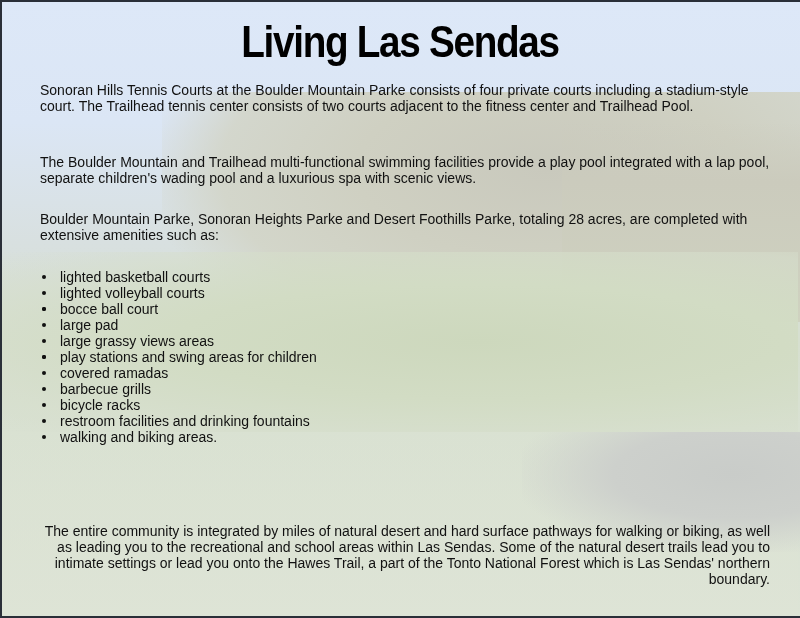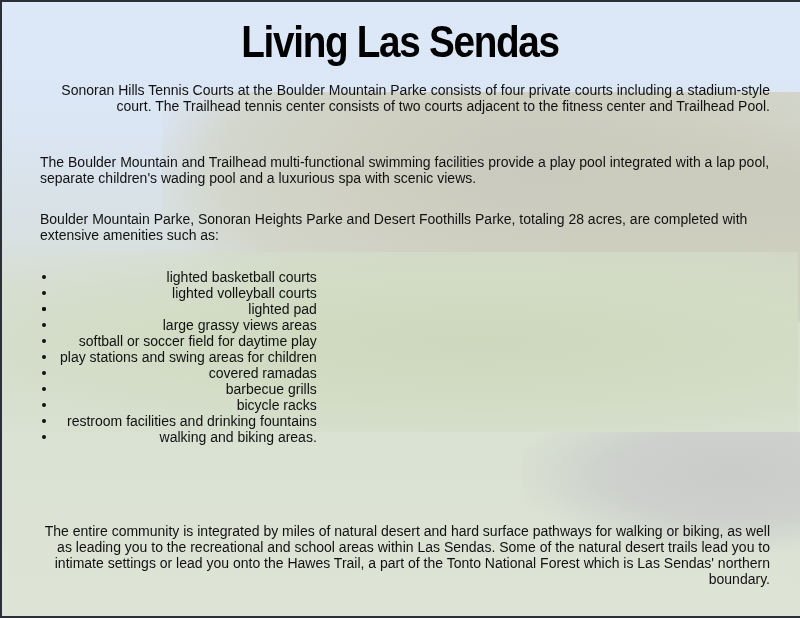--- a/index.html
+++ b/index.html
@@ -49,30 +49,30 @@
     transform: scaleX(0.88);
     color: #000;
     margin: 0;
   }
   .para {
     position: absolute; left: 38px; width: 730px;
     font-size: 14px; line-height: 16px;
     margin: 0;
     color: #111;
   }
-  .p1 { top: 80px; text-align: right; }
+  .p1 { top: 80px; }
   .p2 { top: 152px; }
   .p3 { top: 209px; }
   .p4 { top: 521px; text-align: right; }
   .amenities {
     position: absolute; left: 38px; top: 267px;
     margin: 0; padding: 0; list-style: none;
     font-size: 14px; line-height: 16px;
   }
-  .amenities li { position: relative; padding-left: 20px; text-align: right; }
+  .amenities li { position: relative; padding-left: 20px; }
   .amenities li .bullet {
     position: absolute; left: 2px; top: 6px;
     width: 4px; height: 4px; border-radius: 50%; background: #111;
   }
 </style>
 </head>
 <body>
 
 <div class="page">
   <div class="bg bg-mountain"></div>
@@ -85,23 +85,24 @@
     <h1 class="title">Living Las Sendas</h1>
 
     <p class="para p1">Sonoran Hills Tennis Courts at the Boulder Mountain Parke consists of four private courts including a stadium-style court. The Trailhead tennis center consists of two courts adjacent to the fitness center and Trailhead Pool.</p>
     <p class="para p2">The Boulder Mountain and Trailhead multi-functional swimming facilities provide a play pool integrated with a lap pool, separate children's wading pool and a luxurious spa with scenic views.</p>
     <p class="para p3">Boulder Mountain Parke, Sonoran Heights Parke and Desert Foothills Parke, totaling 28 acres, are completed with extensive amenities such as:</p>
 
     <ul class="amenities">
       <li><span class="bullet"></span><span>lighted basketball courts</span></li>
       <li><span class="bullet"></span><span>lighted volleyball courts</span></li>
       <li><span class="bullet"></span></li>
-      <li><span class="bullet"></span><span>lighted pad</span></li>
+      <li><span class="bullet"></span><span>bocce ball court</span></li>
+      <li><span class="bullet"></span><span>large pad</span></li>
       <li><span class="bullet"></span><span>large grassy views areas</span></li>
-      <li><span class="bullet"></span><span>softball or soccer field for daytime play</span></li>
+      <li><span class="bullet"></span></li>
       <li><span class="bullet"></span><span>play stations and swing areas for children</span></li>
       <li><span class="bullet"></span><span>covered ramadas</span></li>
       <li><span class="bullet"></span><span>barbecue grills</span></li>
       <li><span class="bullet"></span><span>bicycle racks</span></li>
       <li><span class="bullet"></span><span>restroom facilities and drinking fountains</span></li>
       <li><span class="bullet"></span><span>walking and biking areas.</span></li>
     </ul>
 
     <p class="para p4">The entire community is integrated by miles of natural desert and hard surface pathways for walking or biking, as well as leading you to the recreational and school areas within Las Sendas. Some of the natural desert trails lead you to intimate settings or lead you onto the Hawes Trail, a part of the Tonto National Forest which is Las Sendas' northern boundary.</p>
   </div>

